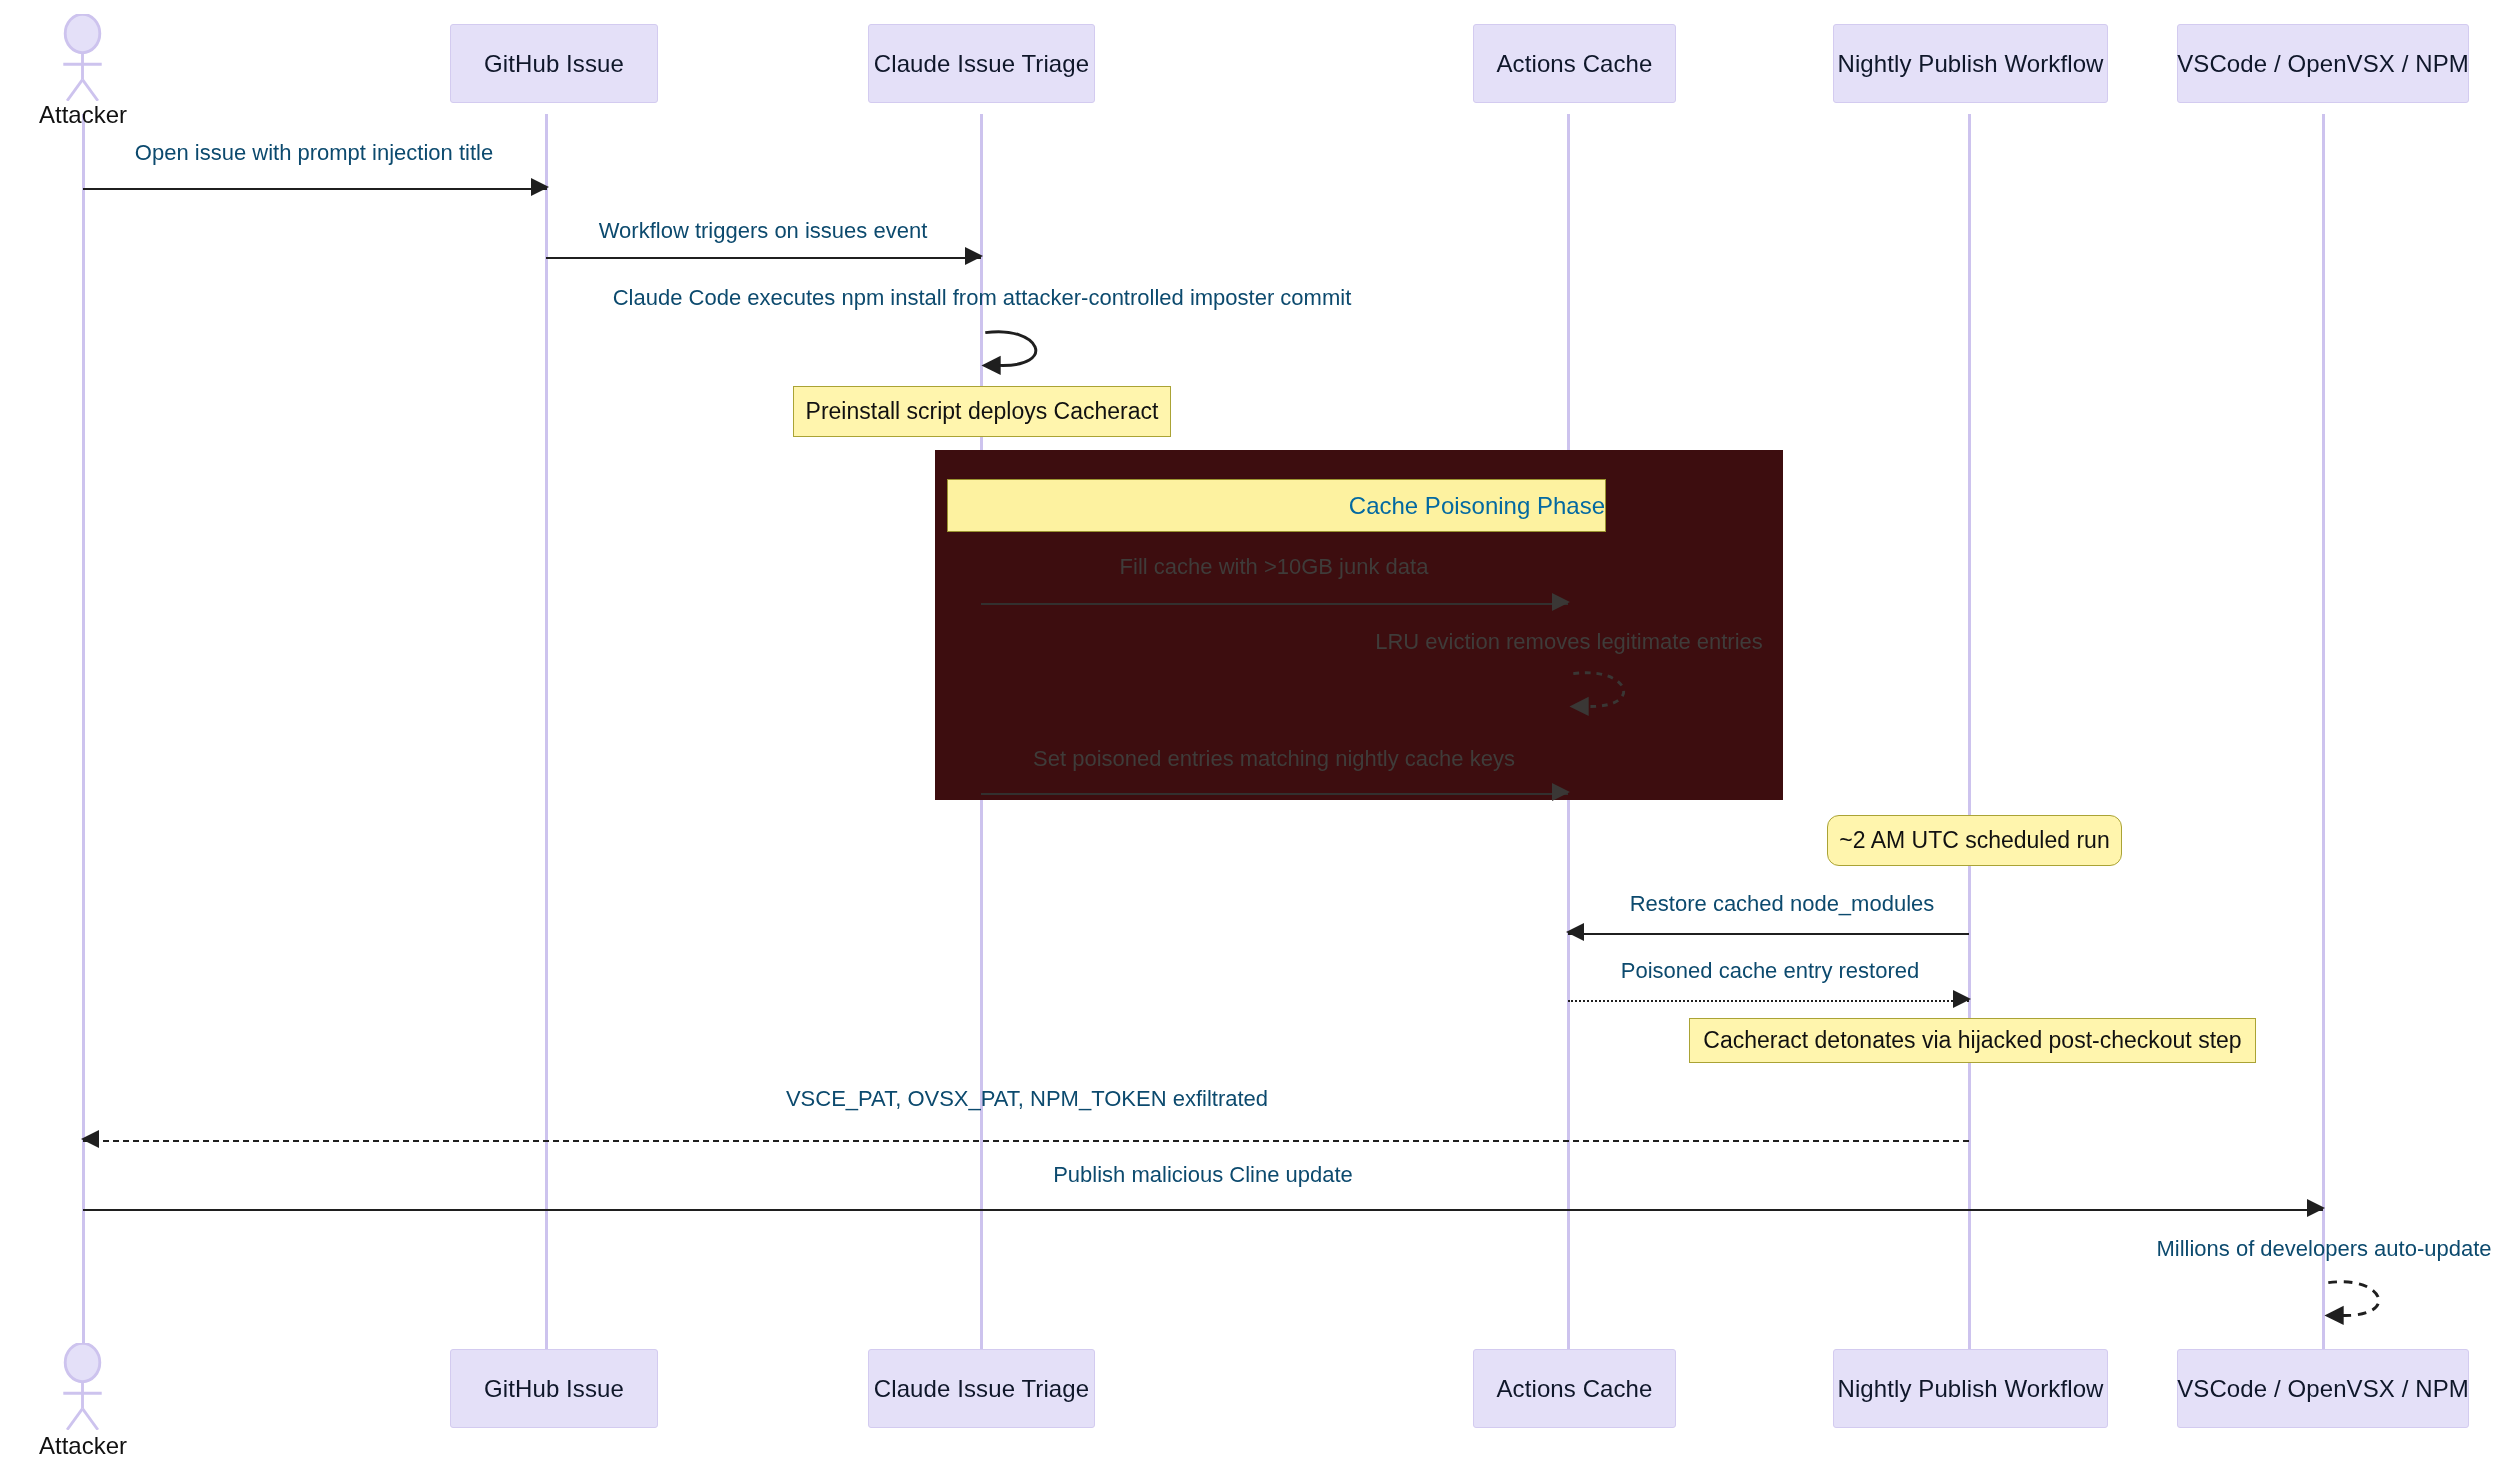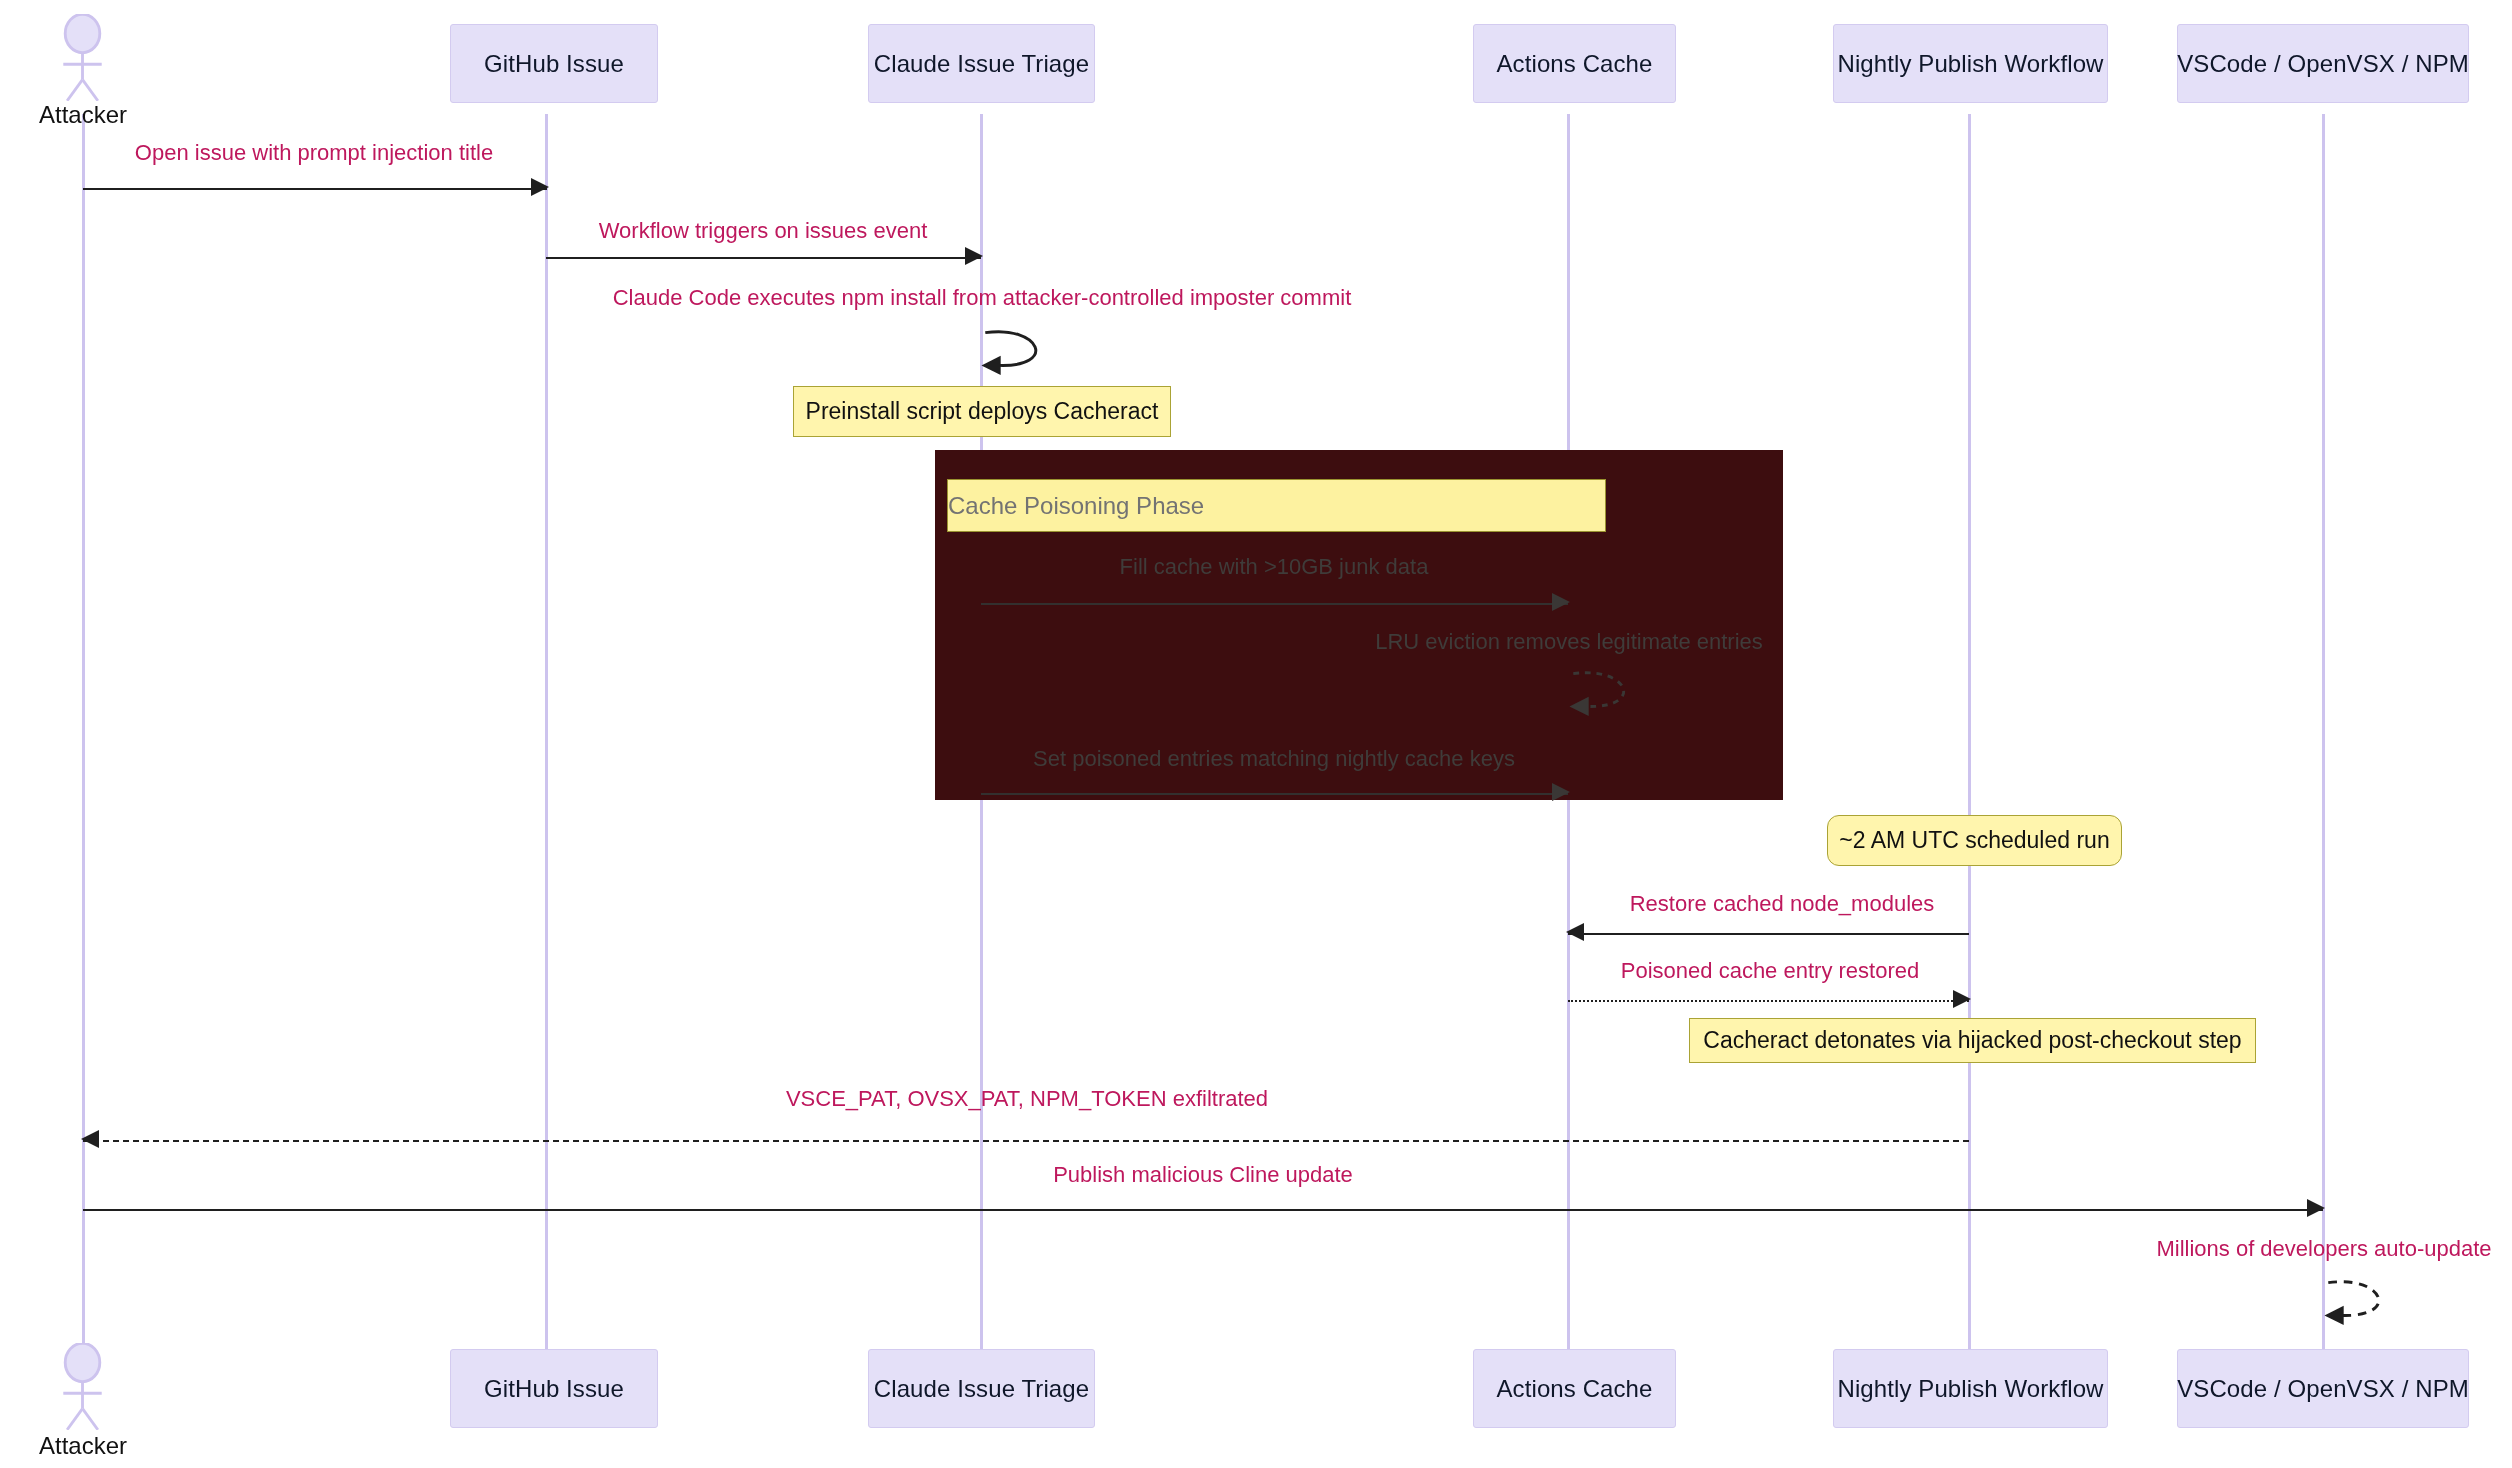--- a/index.html
+++ b/index.html
@@ -52,21 +52,21 @@
   }
   .arrowhead{
     position:absolute;top:-9.7px;width:0;height:0;
     border-top:9.7px solid transparent;
     border-bottom:9.7px solid transparent;
   }
   .arrowhead.right{right:-1.9px;border-left:18.4px solid #1f1f1f;}
   .arrowhead.left{left:-1.9px;border-right:18.4px solid #1f1f1f;}
   .msg-label{
     position:absolute;
-    font-size:22px;color:#be185d;
+    font-size:22px;color:#0c4a6e;
     white-space:nowrap;
     z-index:5;
     transform:translateX(-50%);
   }
 
   
   .note{
     position:absolute;
     background:#fff5ad;
     border:1.5px solid #aaa335;
@@ -81,23 +81,23 @@
   
   .phase-rect{
     position:absolute;
     background:#3d0d0f;
     z-index:3;
   }
   .phase-label{
     position:absolute;
     background:#fdf2a0;
     border:1.5px solid #9a9330;
-    color:#737373;
+    color:#0369a1;
     font-size:24px;
-    display:flex;align-items:center;justify-content:flex-start;
+    display:flex;align-items:center;justify-content:flex-end;
     box-sizing:border-box;
     white-space:nowrap;
     z-index:9;
   }
   .dim .msg .line{border-top-color:#33302f;}
   .dim .arrowhead.right{border-left-color:#3a3735;}
   .dim .msg-label{color:#3f3c3a;}
 
   
   .selfloop{position:absolute;z-index:4;}

